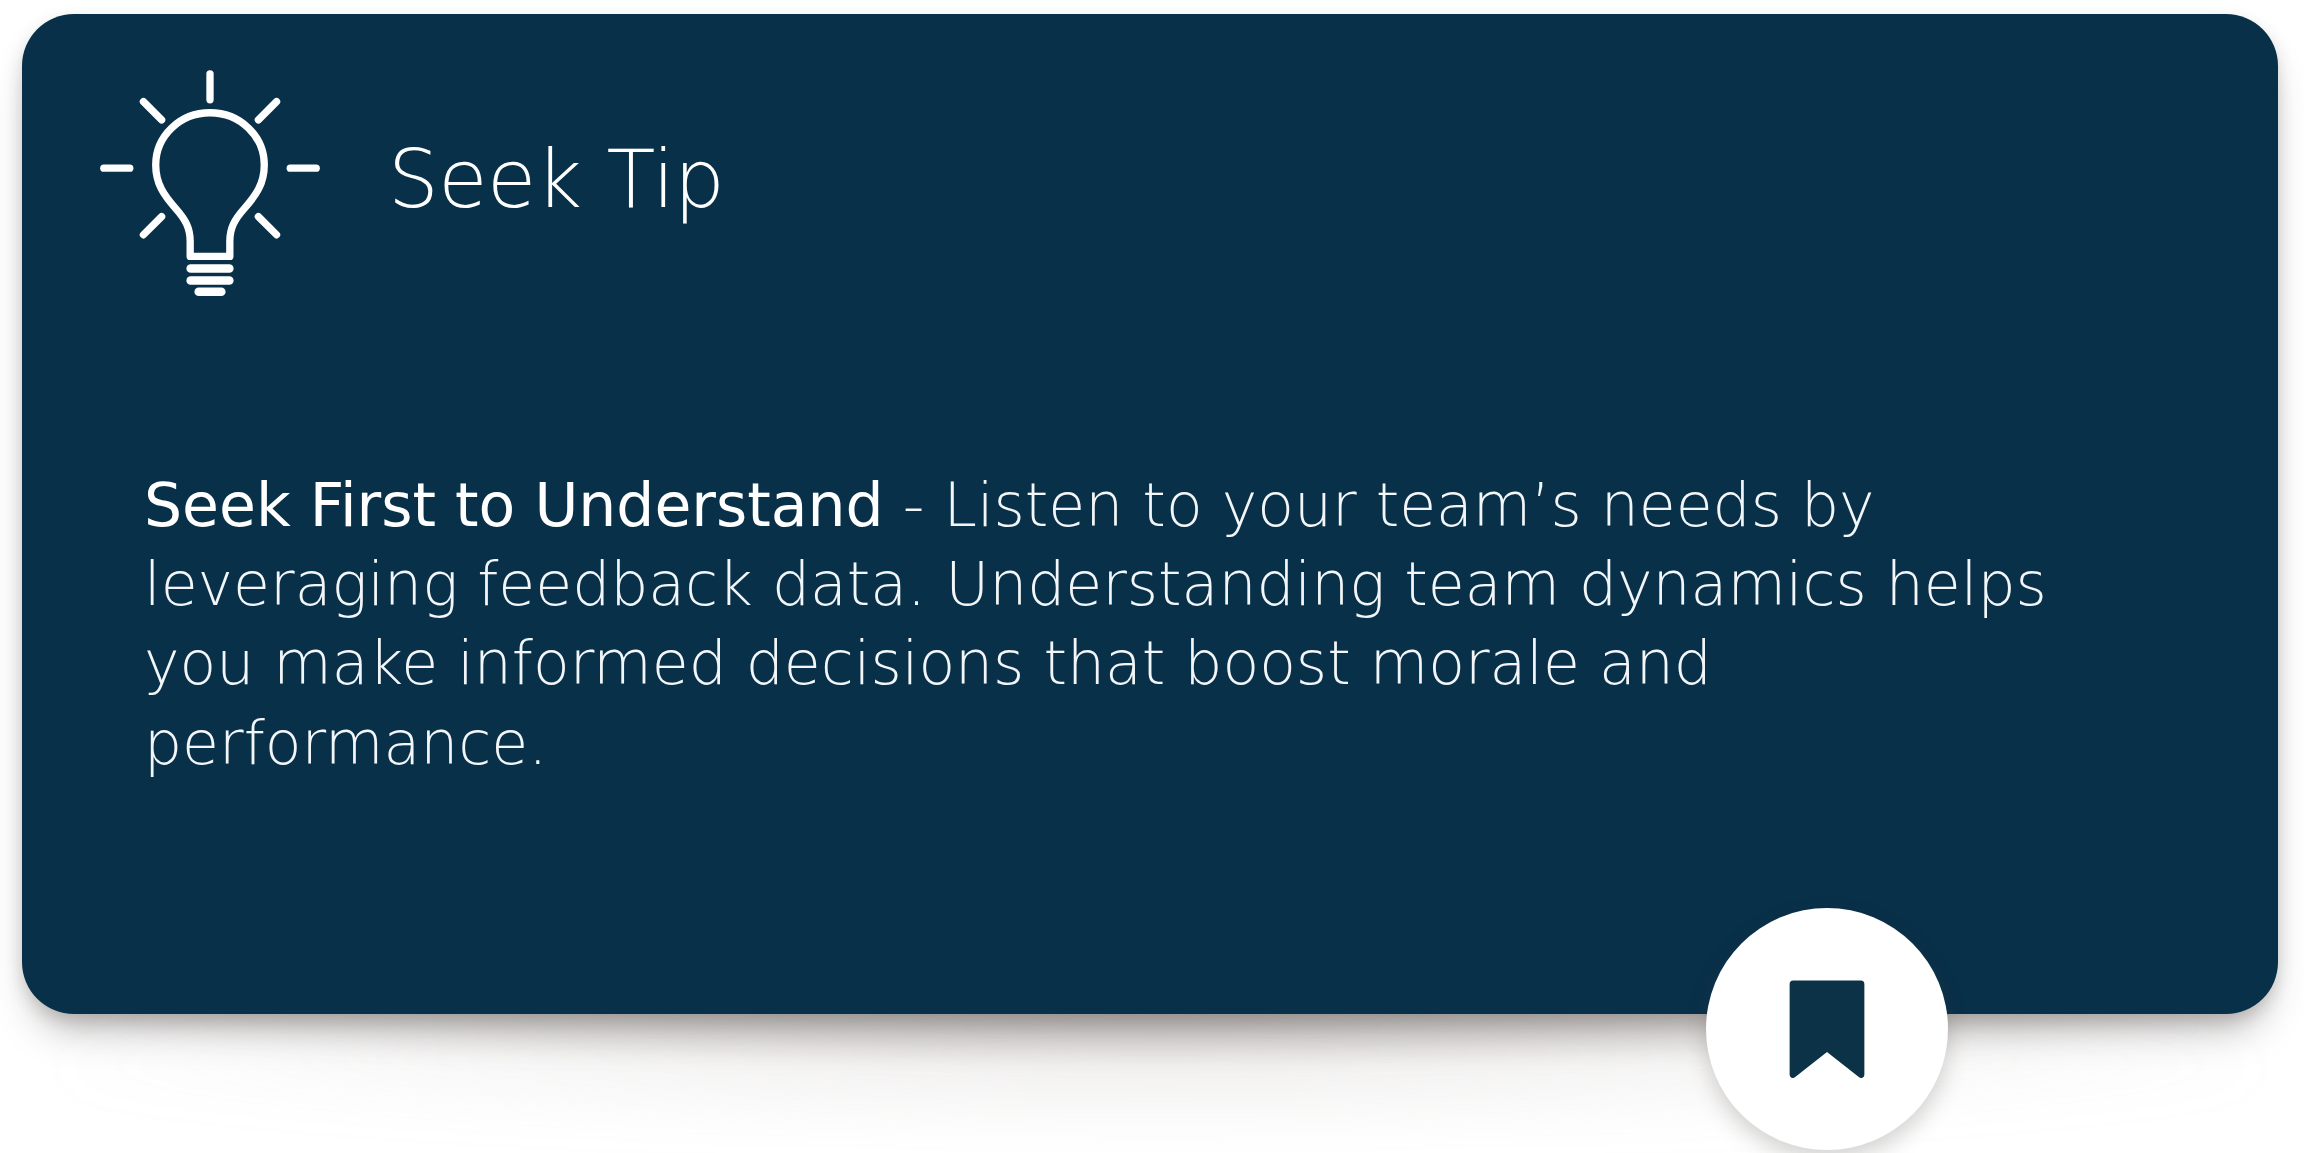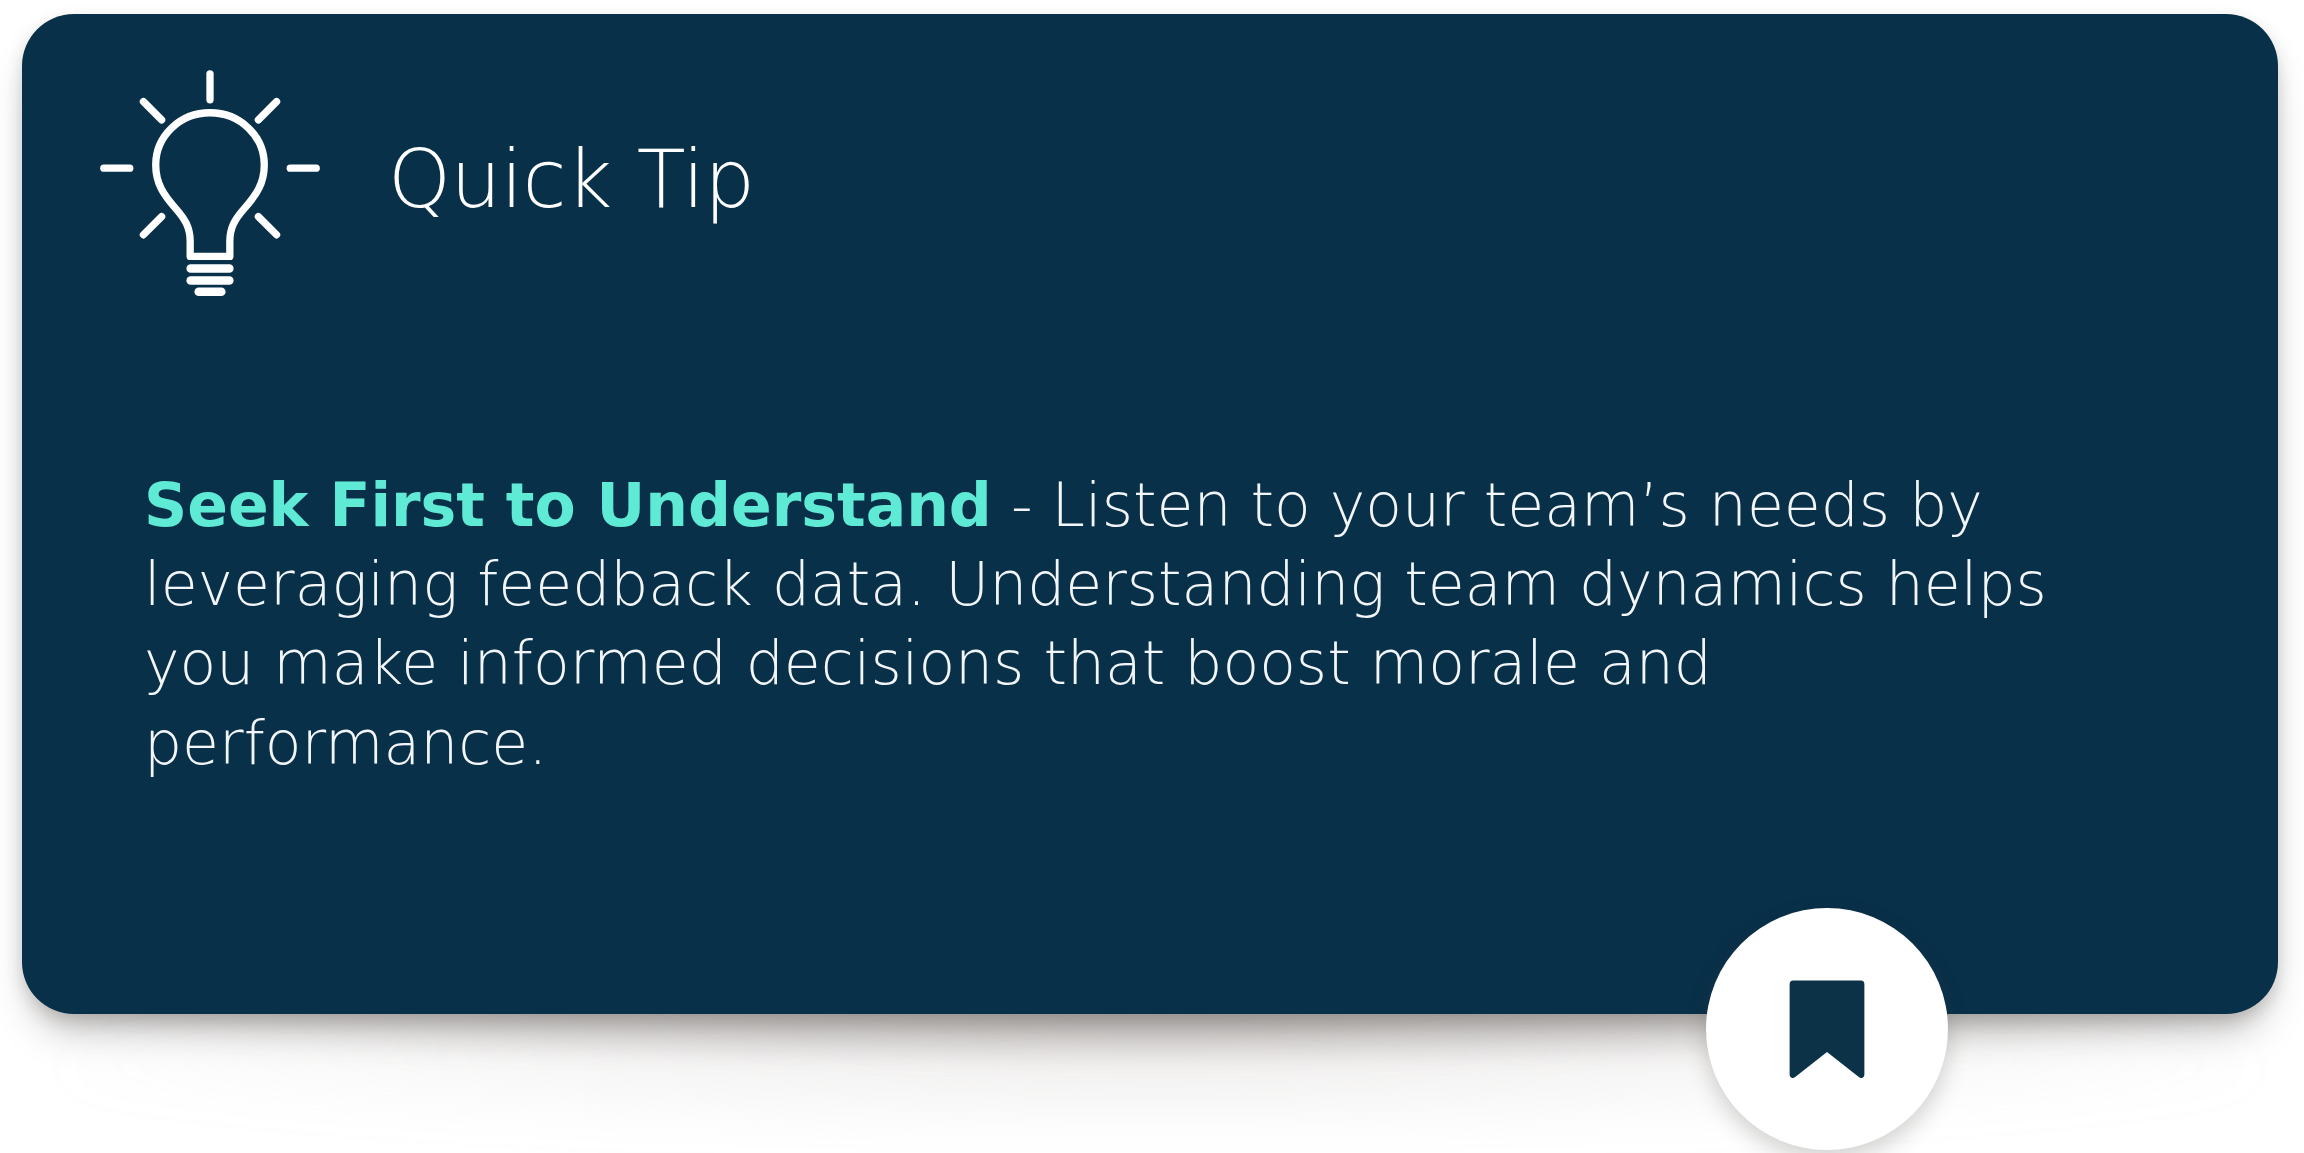--- a/index.html
+++ b/index.html
@@ -96,22 +96,22 @@
     left: 122px;
     top: 452px;
     width: 1990px;
     color: #f2f6f8;
     font-size: 60px;
     line-height: 1.32;
     font-weight: 300;
     font-family: "DejaVu Sans", sans-serif;
   }
   .card-body .lead {
-    font-weight: 700;
-    color: #5eead4;
+    font-weight: 400;
+    color: #ffffff;
   }
 
   
   .bookmark-badge {
     position: absolute;
     left: 1706px;
     top: 908px;
     width: 242px;
     height: 242px;
     border-radius: 50%;
@@ -159,21 +159,21 @@
                  L 58.4 76.0
                  C 58.4 70.4 60.4 66.7 64.6 62.0
                  C 69.4 56.6 73.0 51.6 73.0 43.6
                  C 73.0 31.4 62.8 21.5 50 21.5 Z"></path>
 
         <line x1="41.8" y1="87.5" x2="58.2" y2="87.5" stroke-width="3.6"></line>
         <line x1="41.8" y1="92.6" x2="58.2" y2="92.6" stroke-width="3.6"></line>
         <line x1="45.2" y1="97.4" x2="54.8" y2="97.4" stroke-width="3.6"></line>
       </svg>
 
-      <div class="card-title">Quick Tip</div>
+      <div class="card-title">Seek Tip</div>
     </div>
 
     <div class="card-body">
       <span class="lead">Seek First to Understand</span><span> - Listen to your team’s needs by leveraging feedback data. Understanding team dynamics helps you make informed decisions that boost morale and performance.</span>
     </div>
 
   </div>
 
   <div class="bookmark-badge">
     <svg class="bookmark-icon" viewBox="0 0 24 32">

